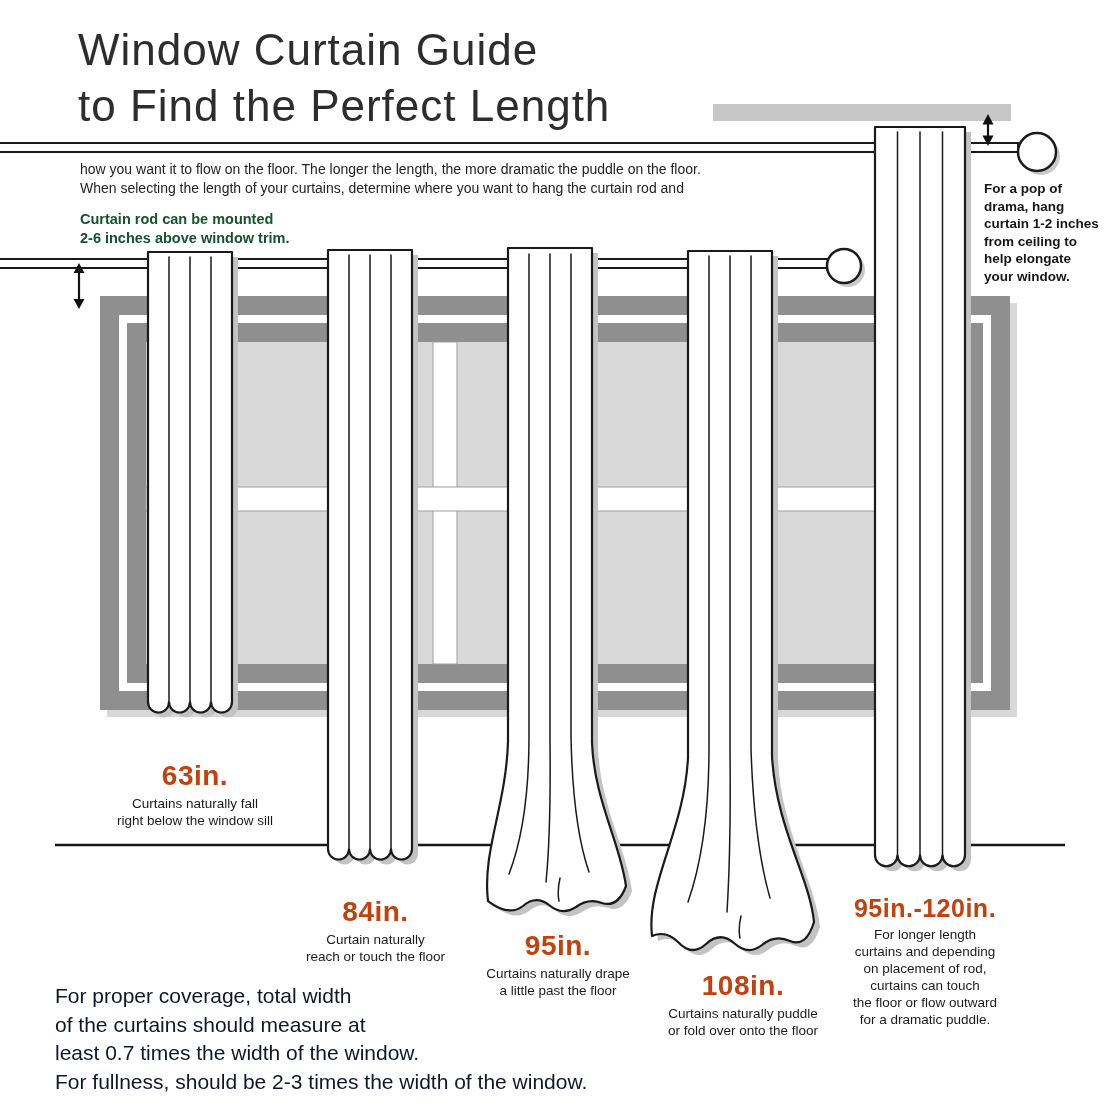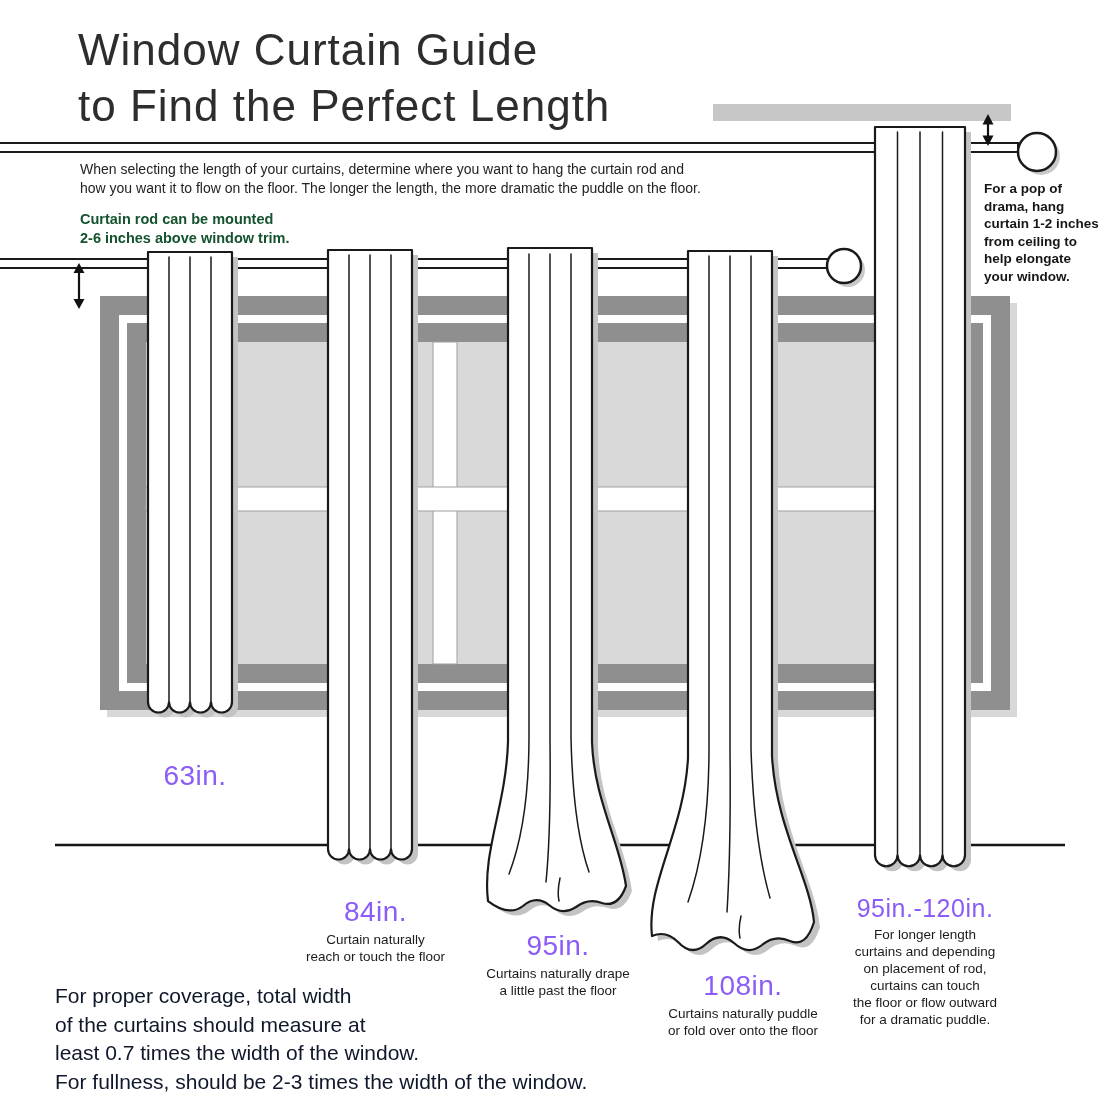--- a/index.html
+++ b/index.html
@@ -7,21 +7,21 @@
           font-family:"Liberation Sans", sans-serif;color:#1b1b1b;}
   .abs{position:absolute;}
   svg{display:block;}
 
   .title{left:78px;top:22px;font-size:44px;line-height:56px;letter-spacing:1px;color:#2d2d2d;font-weight:400;white-space:nowrap;}
   .intro{left:80px;top:160px;font-size:14px;line-height:19px;color:#232323;white-space:nowrap;}
   .rod-note{left:80px;top:210px;font-size:14.5px;font-weight:700;line-height:19px;color:#14532d;white-space:nowrap;}
   .drama-note{left:984px;top:180px;font-size:13.5px;font-weight:700;line-height:17.5px;color:#161616;white-space:nowrap;}
 
   .curtain-label{position:absolute;text-align:center;color:#1b1b1b;}
-  .curtain-label .len{font-size:28px;letter-spacing:.5px;margin-bottom:3px;color:#8b5cf6;}
+  .curtain-label .len{font-size:28px;letter-spacing:.5px;margin-bottom:3px;color:#c2410c;font-weight:bold;}
   .curtain-label.small-len .len{font-size:25px;}
   .curtain-label .desc{font-size:13.5px;line-height:17px;}
 
   .coverage{left:55px;top:982px;font-size:21px;font-weight:400;line-height:28.5px;color:#0f172a;white-space:nowrap;}
 
   
   .curtain-shadow{fill:#c3c3c3;stroke:none;}
   .curtain-body{fill:#ffffff;stroke:#1a1a1a;stroke-width:2.2;stroke-linejoin:round;}
   .fold{fill:none;stroke:#1a1a1a;stroke-width:1.5;stroke-linecap:round;}
   .rod{fill:#ffffff;stroke:#1a1a1a;stroke-width:2;}
@@ -108,40 +108,44 @@
       <path class="fold" d="M897.5,132 V854 M920,132 V854 M942.5,132 V854"></path>
     </g>
   </svg>
 
   <div class="abs title">
     <div>Window Curtain Guide</div>
     <div>to Find the Perfect Length</div>
   </div>
 
   <div class="abs intro">
+    <div>how you want it to flow on the floor. The longer the length, the more dramatic the puddle on the floor.</div>
     <div>When selecting the length of your curtains, determine where you want to hang the curtain rod and</div>
-    <div>how you want it to flow on the floor. The longer the length, the more dramatic the puddle on the floor.</div>
   </div>
 
   <div class="abs rod-note">
     <div>Curtain rod can be mounted</div>
     <div>2-6 inches above window trim.</div>
   </div>
 
   <div class="abs drama-note">
     <div>For a pop of</div>
     <div>drama, hang</div>
     <div>curtain 1-2 inches</div>
     <div>from ceiling to</div>
     <div>help elongate</div>
     <div>your window.</div>
   </div>
 
   <div class="curtain-label" style="left:100px;top:760px;width:190px">
     <div class="len">63in.</div>
+    <div class="desc">
+      <div>Curtains naturally fall</div>
+      <div>right below the window sill</div>
+    </div>
   </div>
 
   <div class="curtain-label" style="left:283px;top:896px;width:185px">
     <div class="len">84in.</div>
     <div class="desc">
       <div>Curtain naturally</div>
       <div>reach or touch the floor</div>
     </div>
   </div>
 

